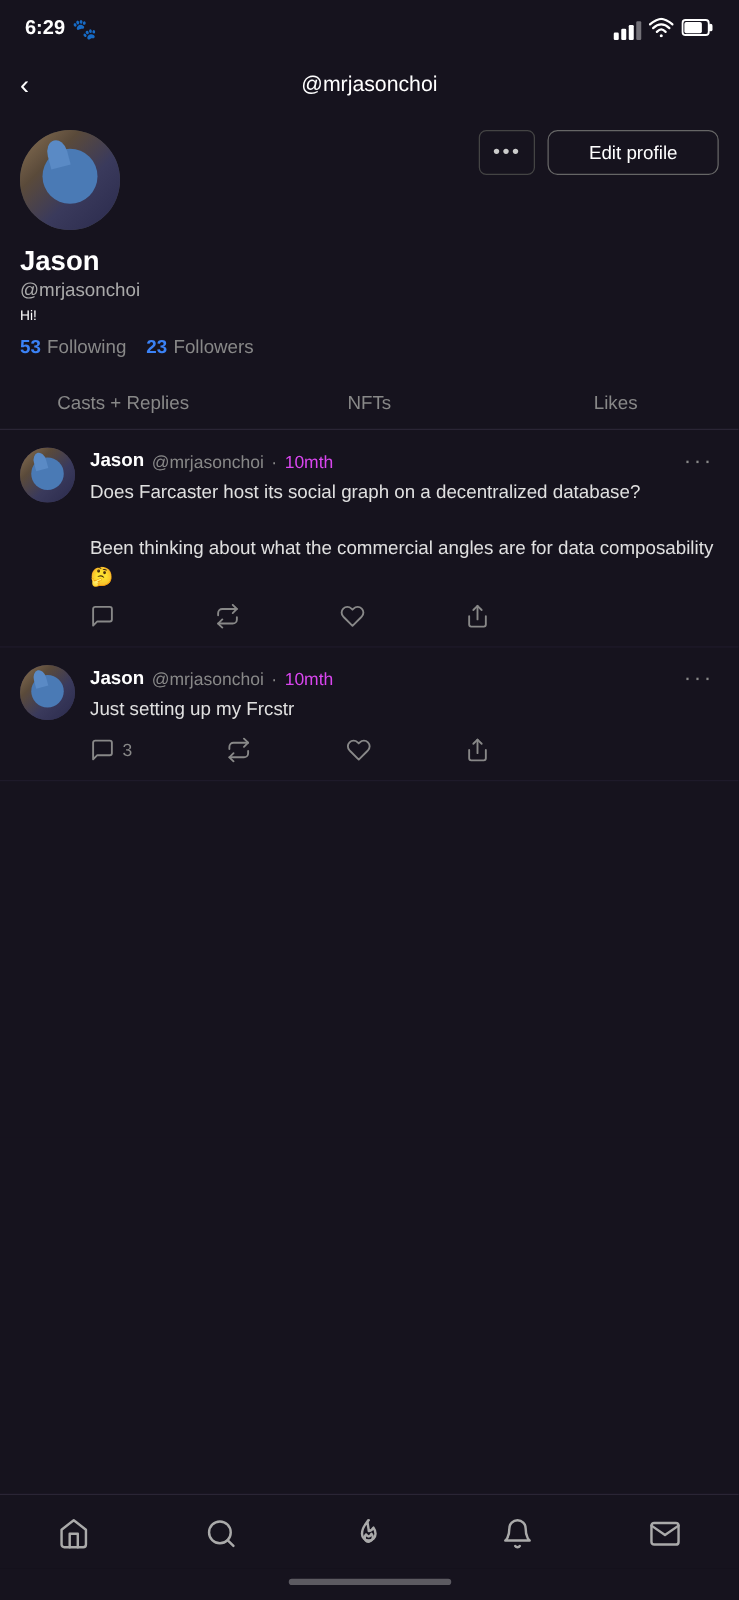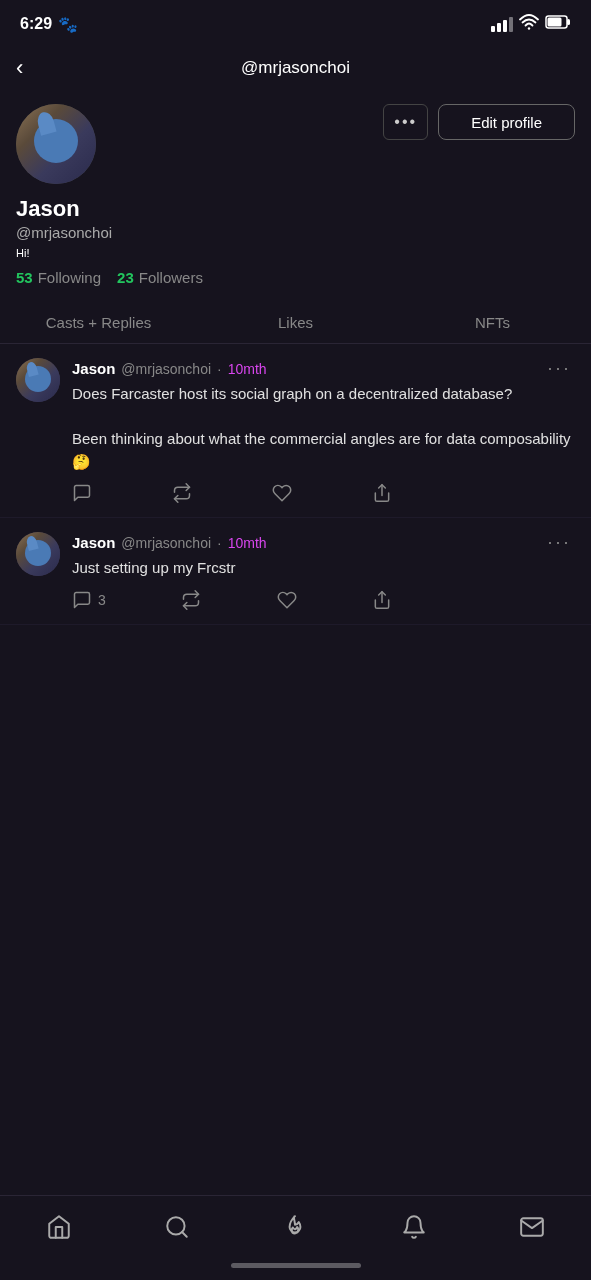--- a/index.html
+++ b/index.html
@@ -167,21 +167,21 @@
       margin-bottom: 16px;
     }
     .stat {
       display: flex;
       gap: 5px;
       align-items: center;
     }
     .stat-num {
       font-size: 15px;
       font-weight: 700;
-      color: #22c55e;
+      color: #3b82f6;
     }
     .stat-label {
       font-size: 15px;
       color: #888;
     }
 
     
     .tabs {
       display: flex;
       border-bottom: 1px solid #2a2535;
@@ -441,22 +441,22 @@
     </div>
     <div class="stat">
       <span class="stat-num">23</span>
       <span class="stat-label">Followers</span>
     </div>
   </div>
 </div>
 
 <div class="tabs">
   <button class="tab">Casts + Replies</button>
+  <button class="tab">NFTs</button>
   <button class="tab">Likes</button>
-  <button class="tab">NFTs</button>
 </div>
 
 <div class="feed">
 
   <div class="cast-item">
     <div class="cast-avatar">
       <div class="cast-avatar-inner"></div>
     </div>
     <div class="cast-content">
       <div class="cast-header">

